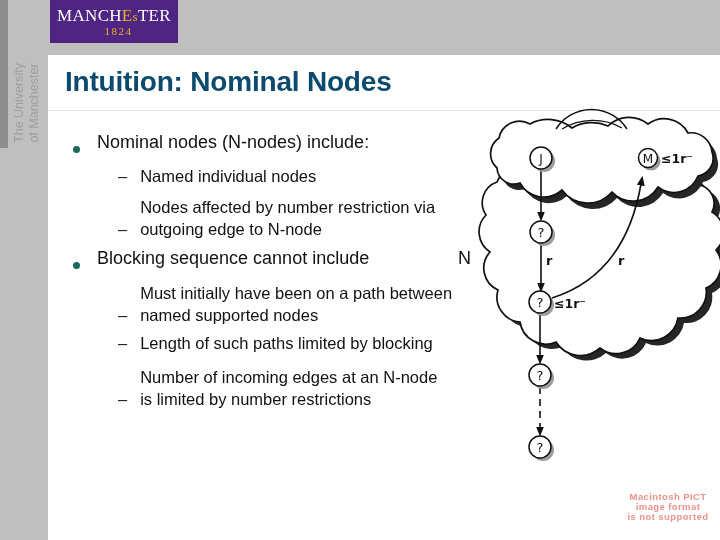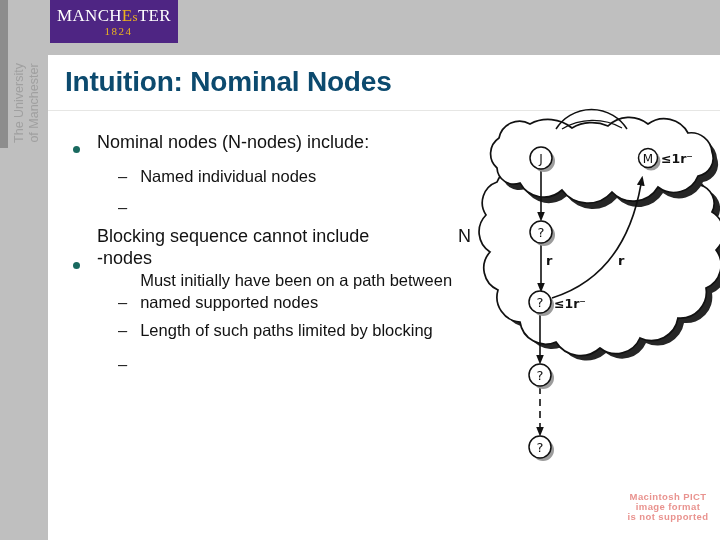--- a/index.html
+++ b/index.html
@@ -24,21 +24,21 @@
   .bullets { position:absolute; left:73px; top:131px; width:398px; color:#121212; }
   .item { display:flex; align-items:flex-end; }
   .item.l1 { font-size:18px; line-height:22px; }
   .item.l2 { font-size:16.5px; line-height:22px; padding-left:45px; }
   .dot { flex:0 0 auto; width:7px; height:7px; border-radius:50%; background:#19695f; margin:8px 17px 0 0; }
   .dash { flex:0 0 auto; margin-right:13px; color:#222; }
   .btext { flex:1 1 auto; }
   .pre { white-space:pre-line; }
   .line1 { display:flex; justify-content:space-between; }
   .mb12 { margin-bottom:12px; } .mb9 { margin-bottom:9px; } .mb7 { margin-bottom:7px; }
-  .mb13 { margin-bottom:0; } .mb6 { margin-bottom:6px; }
+  .mb13 { margin-bottom:13px; } .mb6 { margin-bottom:6px; }
   .diagram { position:absolute; left:448px; top:104px; }
   .diagram text { font-family:"DejaVu Sans", sans-serif; fill:#111; }
   .pict { position:absolute; left:598px; top:492px; width:140px; text-align:center; font-size:9.5px;
           font-weight:bold; line-height:10px; color:#e9938f; letter-spacing:.4px; }
 </style>
 </head>
 <body>
 
 <div class="slide">
 
@@ -65,47 +65,50 @@
       <div class="btext">Nominal nodes (N-nodes) include:</div>
     </div>
 
     <div class="item l2 mb9">
       <span class="dash">–</span>
       <div class="btext">Named individual nodes</div>
     </div>
 
     <div class="item l2 mb7">
       <span class="dash">–</span>
+      <div class="btext pre">Nodes affected by number restriction via
+outgoing edge to N-node</div>
     </div>
 
     <div class="item l1 mb13">
       <span class="dot"></span>
       <div class="btext">
         <div class="line1">
           <span>Blocking sequence cannot include</span>
           <span>N</span>
         </div>
-        <div>-nodes</div>
       </div>
     </div>
 
 
     <div class="item l2 mb6">
       <span class="dash">–</span>
       <div class="btext pre">Must initially have been on a path between
 named supported nodes</div>
     </div>
 
     <div class="item l2 mb12">
       <span class="dash">–</span>
       <div class="btext">Length of such paths limited by blocking</div>
     </div>
 
     <div class="item l2">
       <span class="dash">–</span>
+      <div class="btext pre">Number of incoming edges at an N-node
+is limited by number restrictions</div>
     </div>
 
   </div>
 
   <svg class="diagram" width="274" height="386" viewBox="448 104 274 386">
     <defs>
       <marker id="arw" viewBox="0 0 10 8" refX="1.5" refY="4" markerWidth="10" markerHeight="8" orient="auto" markerUnits="userSpaceOnUse">
         <path d="M0 0 L10 4 L0 8 Z" fill="#111"></path>
       </marker>
     </defs>

